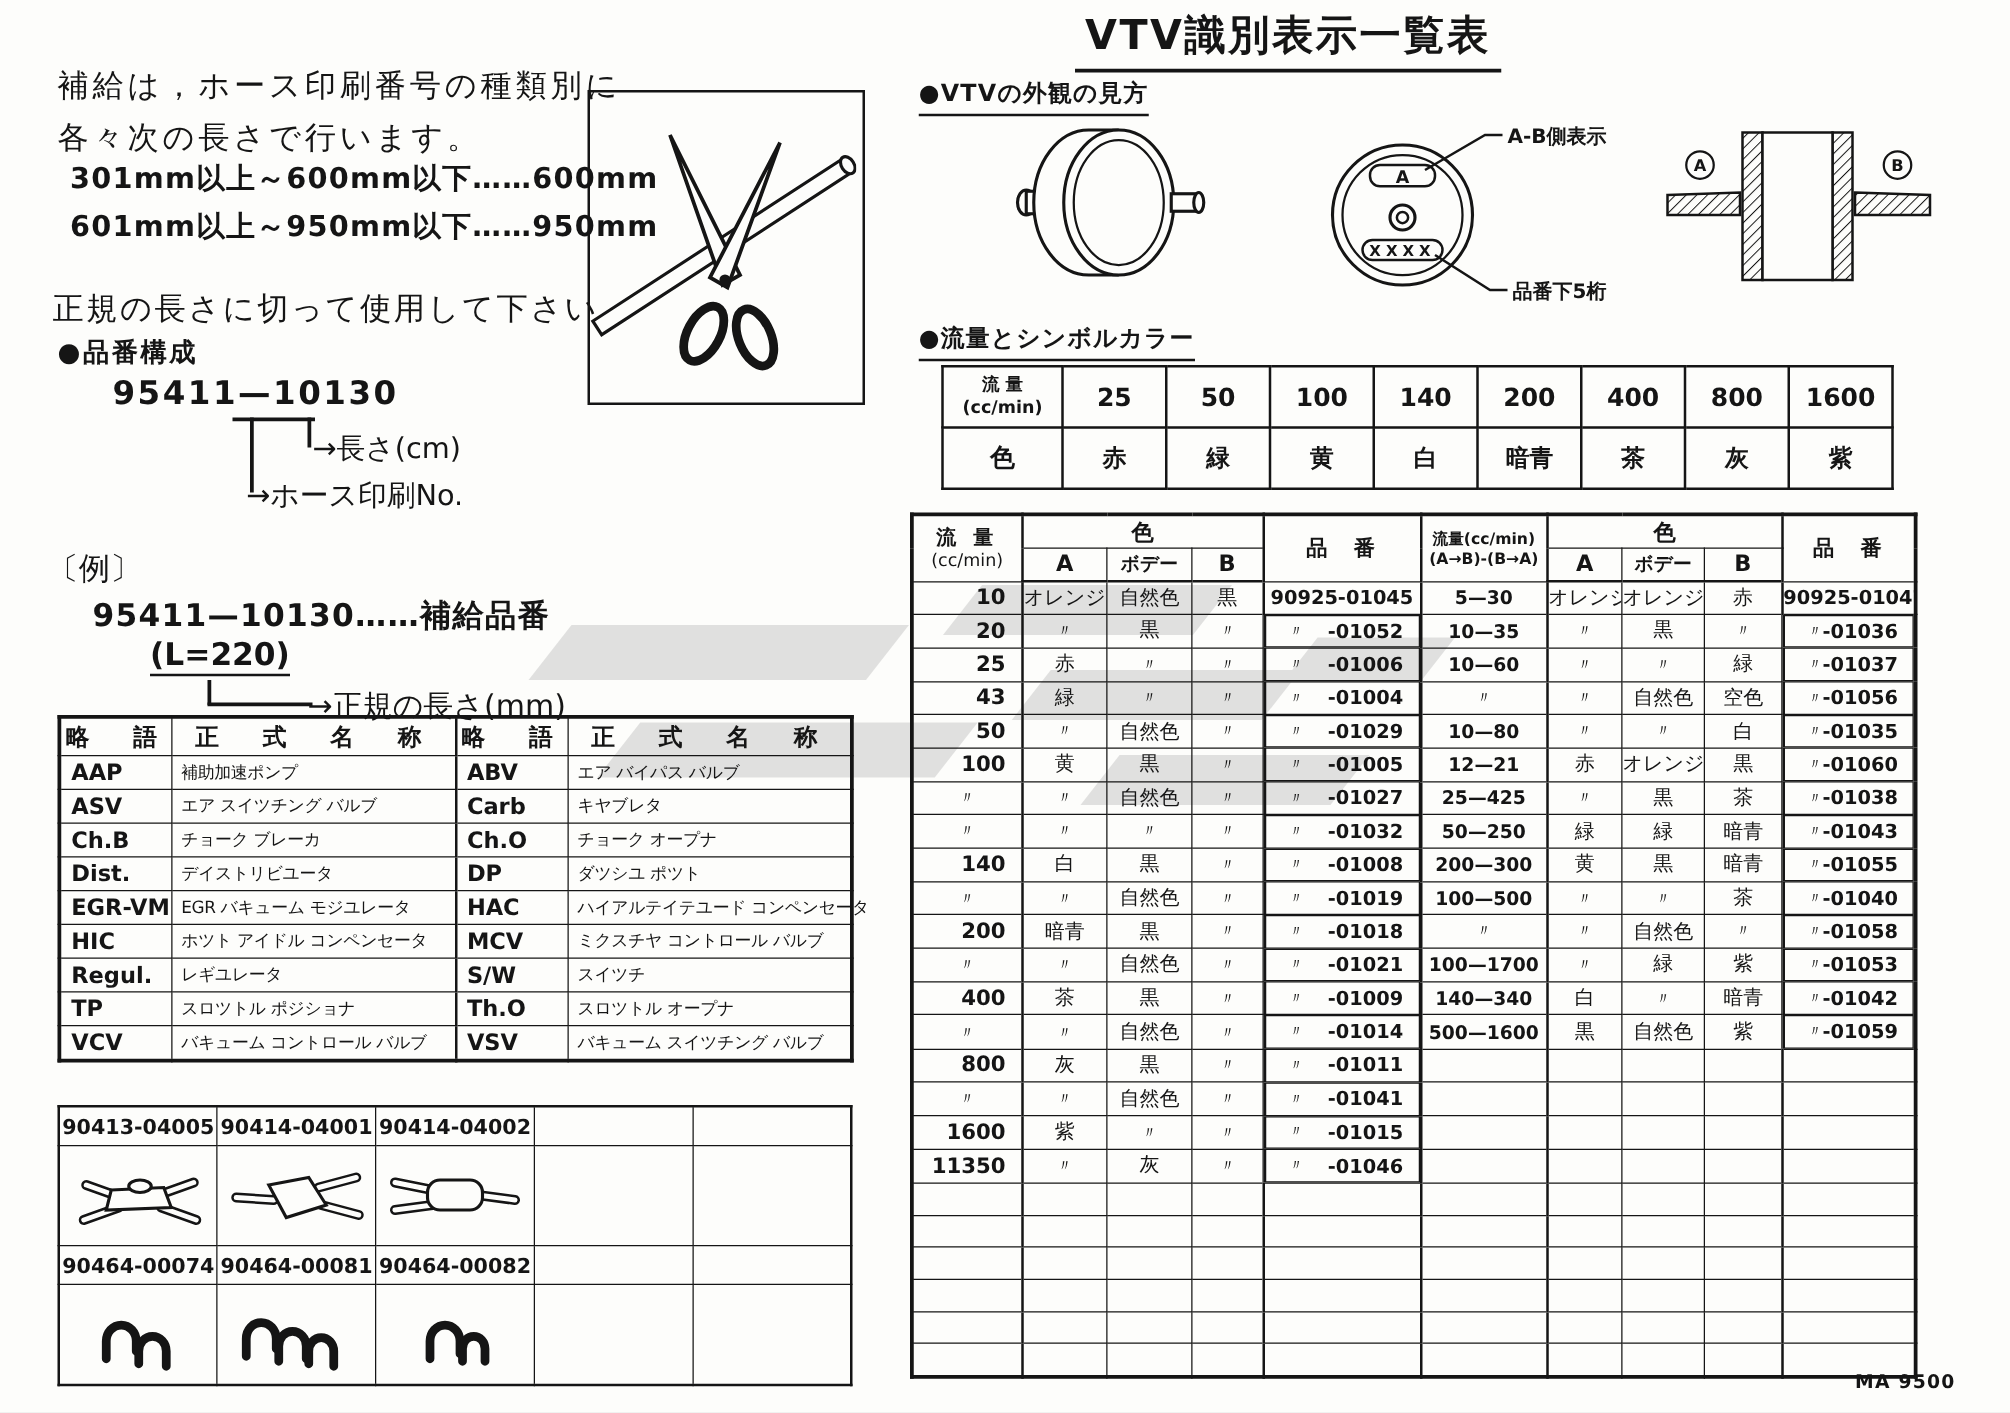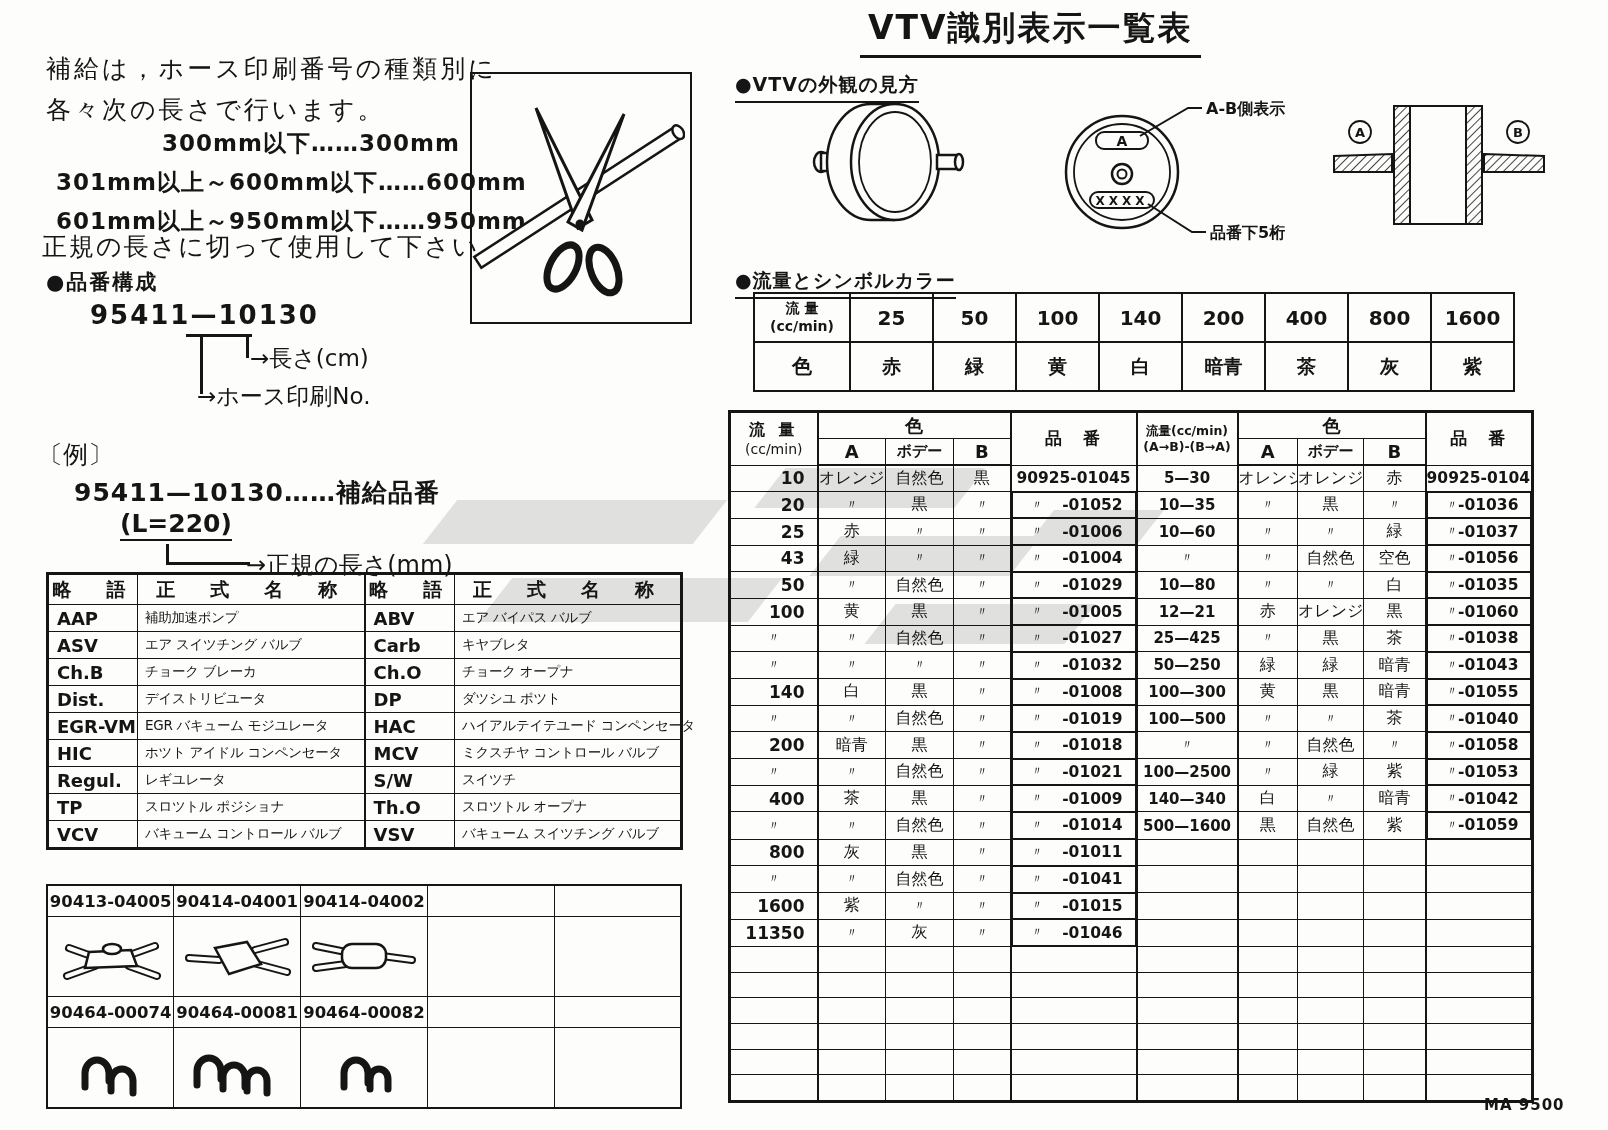--- a/index.html
+++ b/index.html
@@ -42,21 +42,21 @@
   
   .pgrid{position:absolute;left:46px;top:884px;width:634px;border:2.5px solid #151515;}
   .pgrid td{border:1.5px solid #151515;text-align:center;}
   .pgrid td.plabel{height:28px;font-size:16.5px;font-weight:700;letter-spacing:0px;margin-left:23px;}
   .pgrid td.pimg{height:77px;}
 
   
   .title{position:absolute;left:860px;top:6px;font-size:33px;font-weight:700;letter-spacing:2px;
          border-bottom:3.5px solid #151515;padding:0 8px 4px 8px;white-space:nowrap;}
   .subhead{position:absolute;font-size:19px;font-weight:700;letter-spacing:1px;
-           border-bottom:2.5px solid #151515;padding-bottom:3px;white-space:nowrap;margin-top:10px;}
+           border-bottom:2.5px solid #151515;padding-bottom:3px;white-space:nowrap;}
 
   
   .ctable{position:absolute;left:753px;top:292px;width:760px;border:2.5px solid #151515;}
   .ctable td,.ctable th{border:2px solid #151515;height:45px;text-align:center;vertical-align:middle;}
   .ctable th.fh{font-size:14px;font-weight:600;line-height:1.25;}
   .ctable td.fv{font-size:20px;font-weight:600;}
   .ctable th.cl{font-size:20px;font-weight:600;}
   .ctable td.cv{font-size:19px;font-weight:600;}
 
   
@@ -107,21 +107,20 @@
     <div style="left:460px;top:154px;width:200px;height:40px;"></div>
     <div style="left:620px;top:60px;width:110px;height:36px;"></div>
   </div>
 
   <div class="content">
 
     <div class="intro" style="left:46px;top:52px;">補給は，ホース印刷番号の種類別に</div>
     <div class="intro" style="left:46px;top:93px;">各々次の長さで行います。</div>
 
     <div class="rules">
-      <div>300mm以下……300mm</div>
       <div>301mm以上～600mm以下……600mm</div>
       <div>601mm以上～950mm以下……950mm</div>
     </div>
 
     <div class="cutnote">正規の長さに切って使用して下さい。</div>
     <div class="sechead" style="left:46px;top:268px;">●品番構成</div>
 
     <div class="bignum" style="left:74px;top:300px;">95411—10130</div>
     <div class="ln" style="left:186px;top:334px;width:66px;height:2.5px;"></div>
     <div class="ln" style="left:200px;top:334px;width:2.5px;height:60px;"></div>
@@ -593,21 +592,21 @@
           </tr>
           <tr>
             <td class="c0">140</td>
             <td class="c1">白</td>
             <td class="c2">黒</td>
             <td class="c3 dit">〃</td>
             <td class="c4 split">
               <span class="dit">〃</span>
               <span>-01008</span>
             </td>
-            <td class="c5">100—300</td>
+            <td class="c5">200—300</td>
             <td class="c6">黄</td>
             <td class="c7">黒</td>
             <td class="c8">暗青</td>
             <td class="c9 split">
               <span class="dit">〃</span>
               <span>-01055</span>
             </td>
           </tr>
           <tr>
             <td class="c0 dit">〃</td>
@@ -647,21 +646,21 @@
           </tr>
           <tr>
             <td class="c0 dit">〃</td>
             <td class="c1 dit">〃</td>
             <td class="c2">自然色</td>
             <td class="c3 dit">〃</td>
             <td class="c4 split">
               <span class="dit">〃</span>
               <span>-01021</span>
             </td>
-            <td class="c5">100—2500</td>
+            <td class="c5">100—1700</td>
             <td class="c6 dit">〃</td>
             <td class="c7">緑</td>
             <td class="c8">紫</td>
             <td class="c9 split">
               <span class="dit">〃</span>
               <span>-01053</span>
             </td>
           </tr>
           <tr>
             <td class="c0">400</td>

